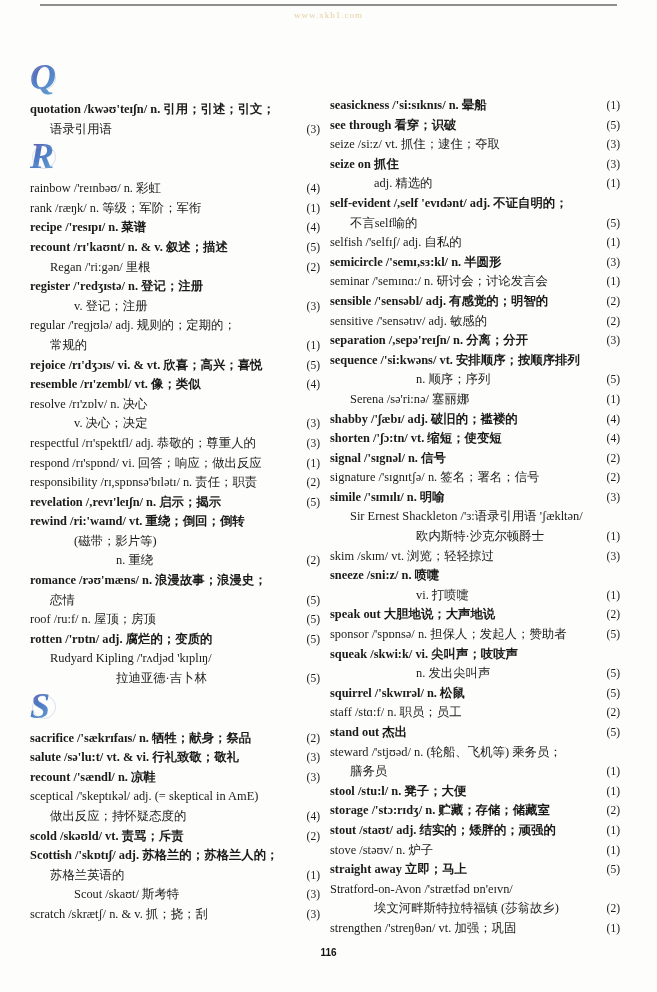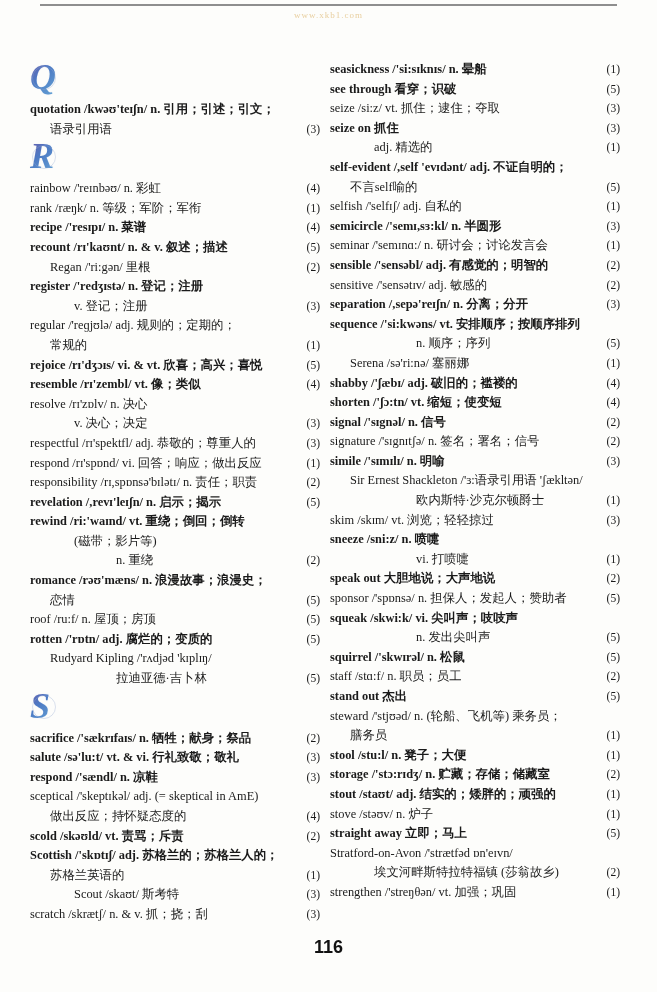--- a/index.html
+++ b/index.html
@@ -48,21 +48,21 @@
     width: 657px;
     height: 890px;
   }
   .col {
     position: absolute;
     top: 0;
     width: 290px;
     height: 890px;
   }
   .col-left { left: 30px; }
-  .col-right { left: 330px; }
+  .col-right { left: 330px; margin-top: 36px; }
 
   .entry {
     position: relative;
     font-size: 12.4px;
     line-height: 19.6px;
     padding-right: 26px;
     min-height: 19.6px;
   }
   .entry .txt {
     display: inline;
@@ -110,21 +110,21 @@
   }
 
   .footer {
     position: absolute;
     bottom: 22px;
     left: 0;
     width: 657px;
     text-align: center;
     font-family: "Liberation Sans", sans-serif;
     font-weight: bold;
-    font-size: 18px;
+    font-size: 10px;
     color: #111;
   }
 </style>
 </head>
 <body>
 
 <div class="page">
 
   <div class="topbar"></div>
   <div class="watermark">www.xkb1.com</div>
@@ -163,21 +163,21 @@
         <div class="entry indent"><span class="txt">恋情</span><span class="pg">(5)</span></div>
         <div class="entry"><span class="txt">roof /ru:f/ n. 屋顶；房顶</span><span class="pg">(5)</span></div>
         <div class="entry"><span class="txt hw">rotten /'rɒtn/ adj. 腐烂的；变质的</span><span class="pg">(5)</span></div>
         <div class="entry indent"><span class="txt">Rudyard Kipling /'rʌdjəd 'kɪplɪŋ/</span></div>
         <div class="entry indent3"><span class="txt">拉迪亚德·吉卜林</span><span class="pg">(5)</span></div>
         <div class="letter">
           <span class="glyph">S</span>
         </div>
         <div class="entry"><span class="txt hw">sacrifice /'sækrɪfaɪs/ n. 牺牲；献身；祭品</span><span class="pg">(2)</span></div>
         <div class="entry"><span class="txt hw">salute /sə'lu:t/ vt. &amp; vi. 行礼致敬；敬礼</span><span class="pg">(3)</span></div>
-        <div class="entry"><span class="txt hw">respond /'sændl/ n. 凉鞋</span><span class="pg">(3)</span></div>
+        <div class="entry"><span class="txt hw">recount /'sændl/ n. 凉鞋</span><span class="pg">(3)</span></div>
         <div class="entry"><span class="txt">sceptical /'skeptɪkəl/ adj. (= skeptical in AmE)</span></div>
         <div class="entry indent"><span class="txt">做出反应；持怀疑态度的</span><span class="pg">(4)</span></div>
         <div class="entry"><span class="txt hw">scold /skəʊld/ vt. 责骂；斥责</span><span class="pg">(2)</span></div>
         <div class="entry"><span class="txt hw">Scottish /'skɒtɪʃ/ adj. 苏格兰的；苏格兰人的；</span></div>
         <div class="entry indent"><span class="txt">苏格兰英语的</span><span class="pg">(1)</span></div>
         <div class="entry indent2"><span class="txt">Scout /skaʊt/ 斯考特</span><span class="pg">(3)</span></div>
         <div class="entry"><span class="txt">scratch /skrætʃ/ n. &amp; v. 抓；挠；刮</span><span class="pg">(3)</span></div>
       </div>
     <div class="col col-right" id="col-right">
         <div class="entry"><span class="txt hw">seasickness /'si:sɪknɪs/ n. 晕船</span><span class="pg">(1)</span></div>

